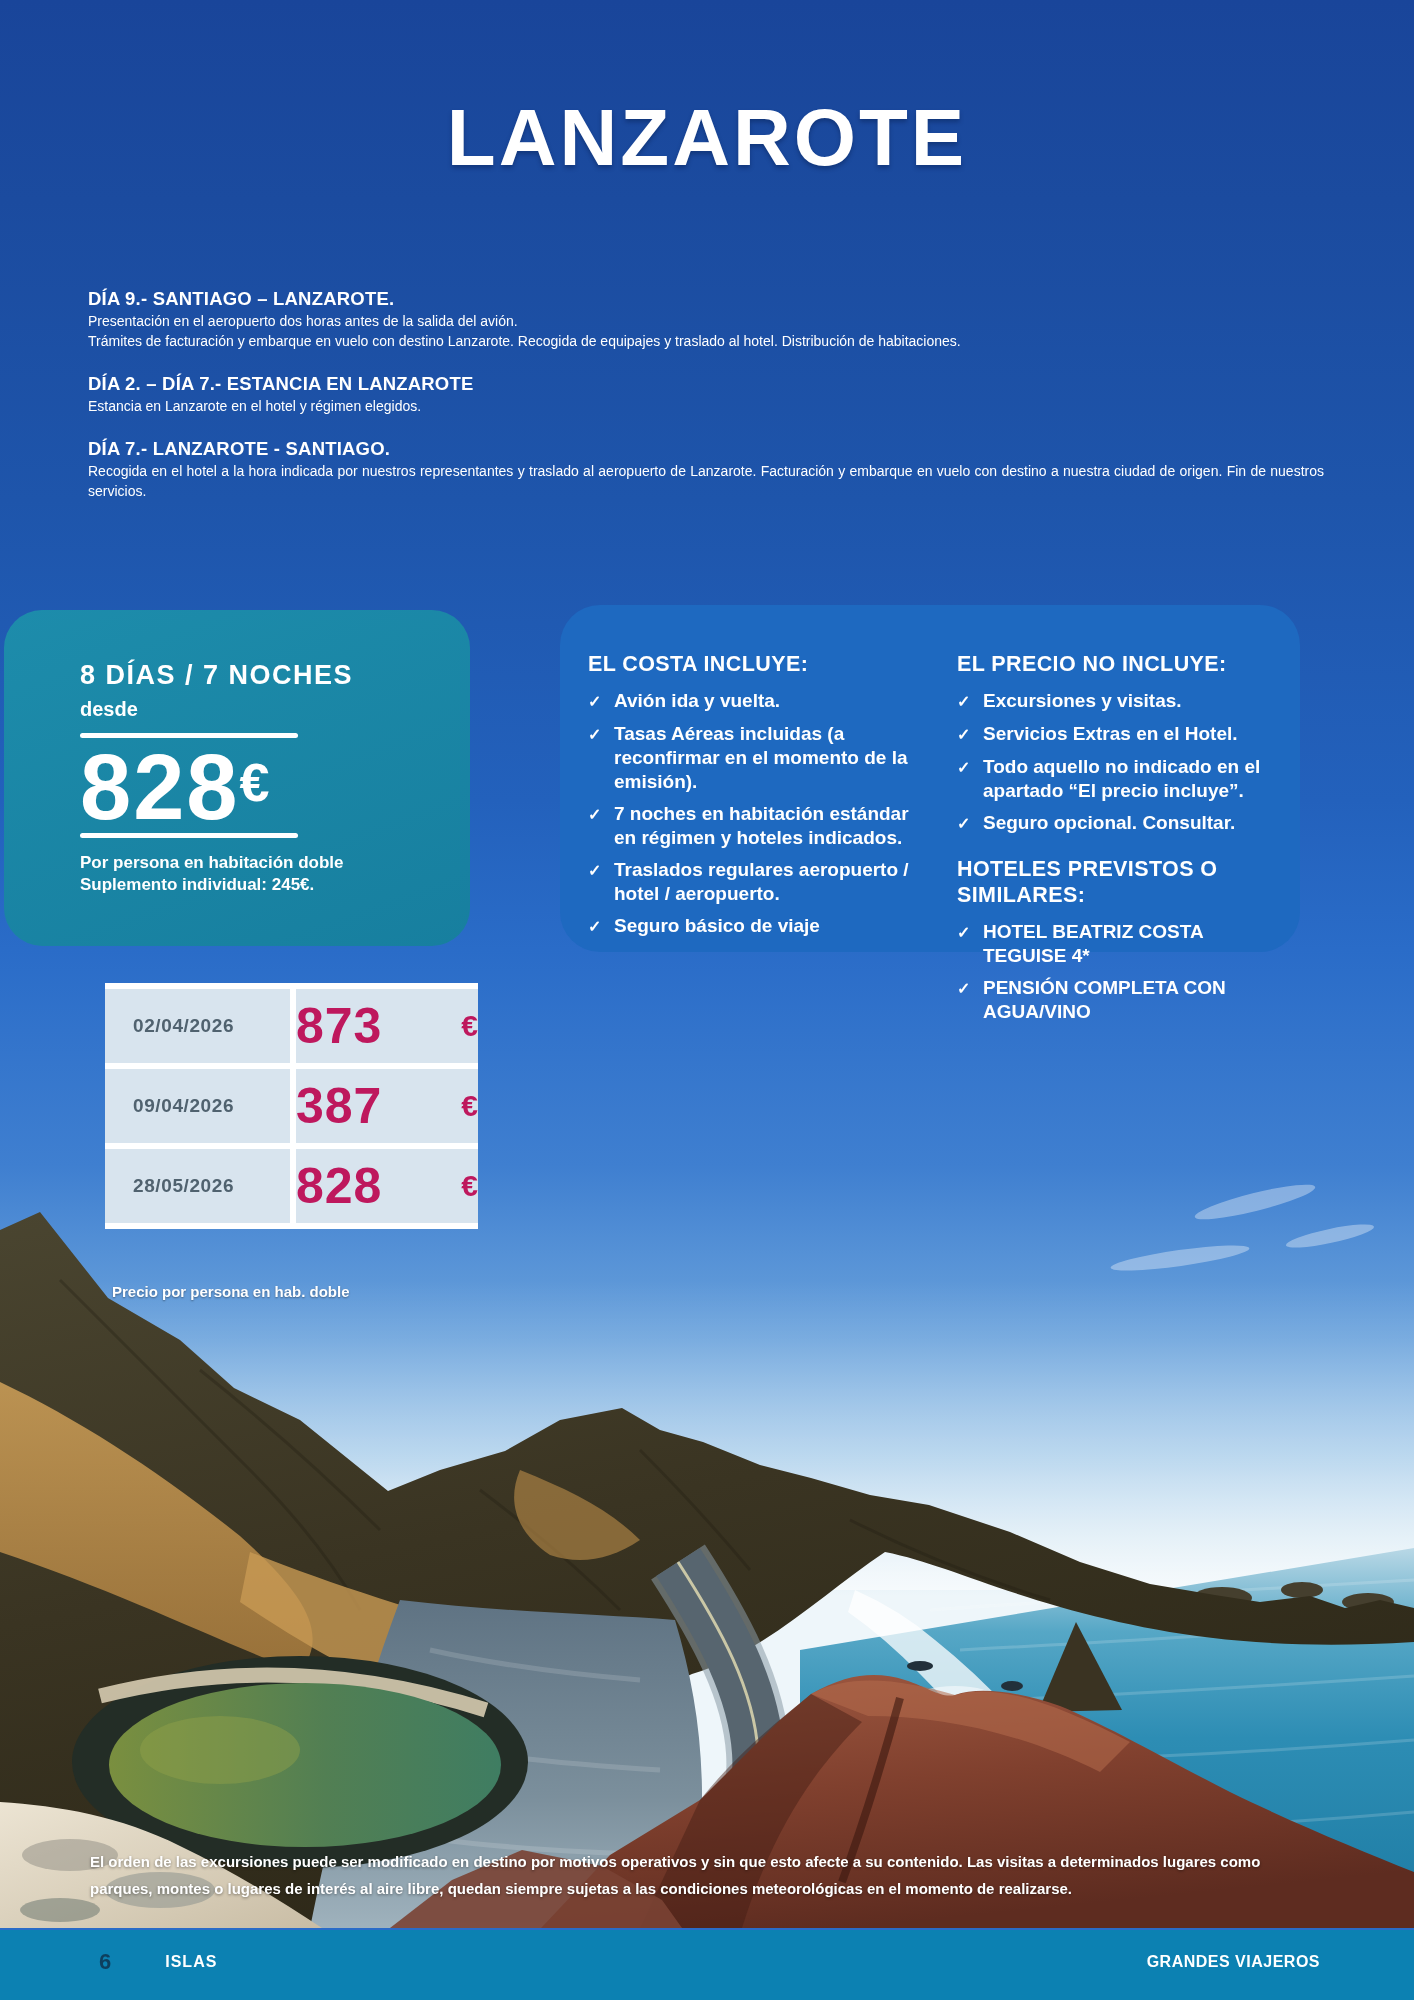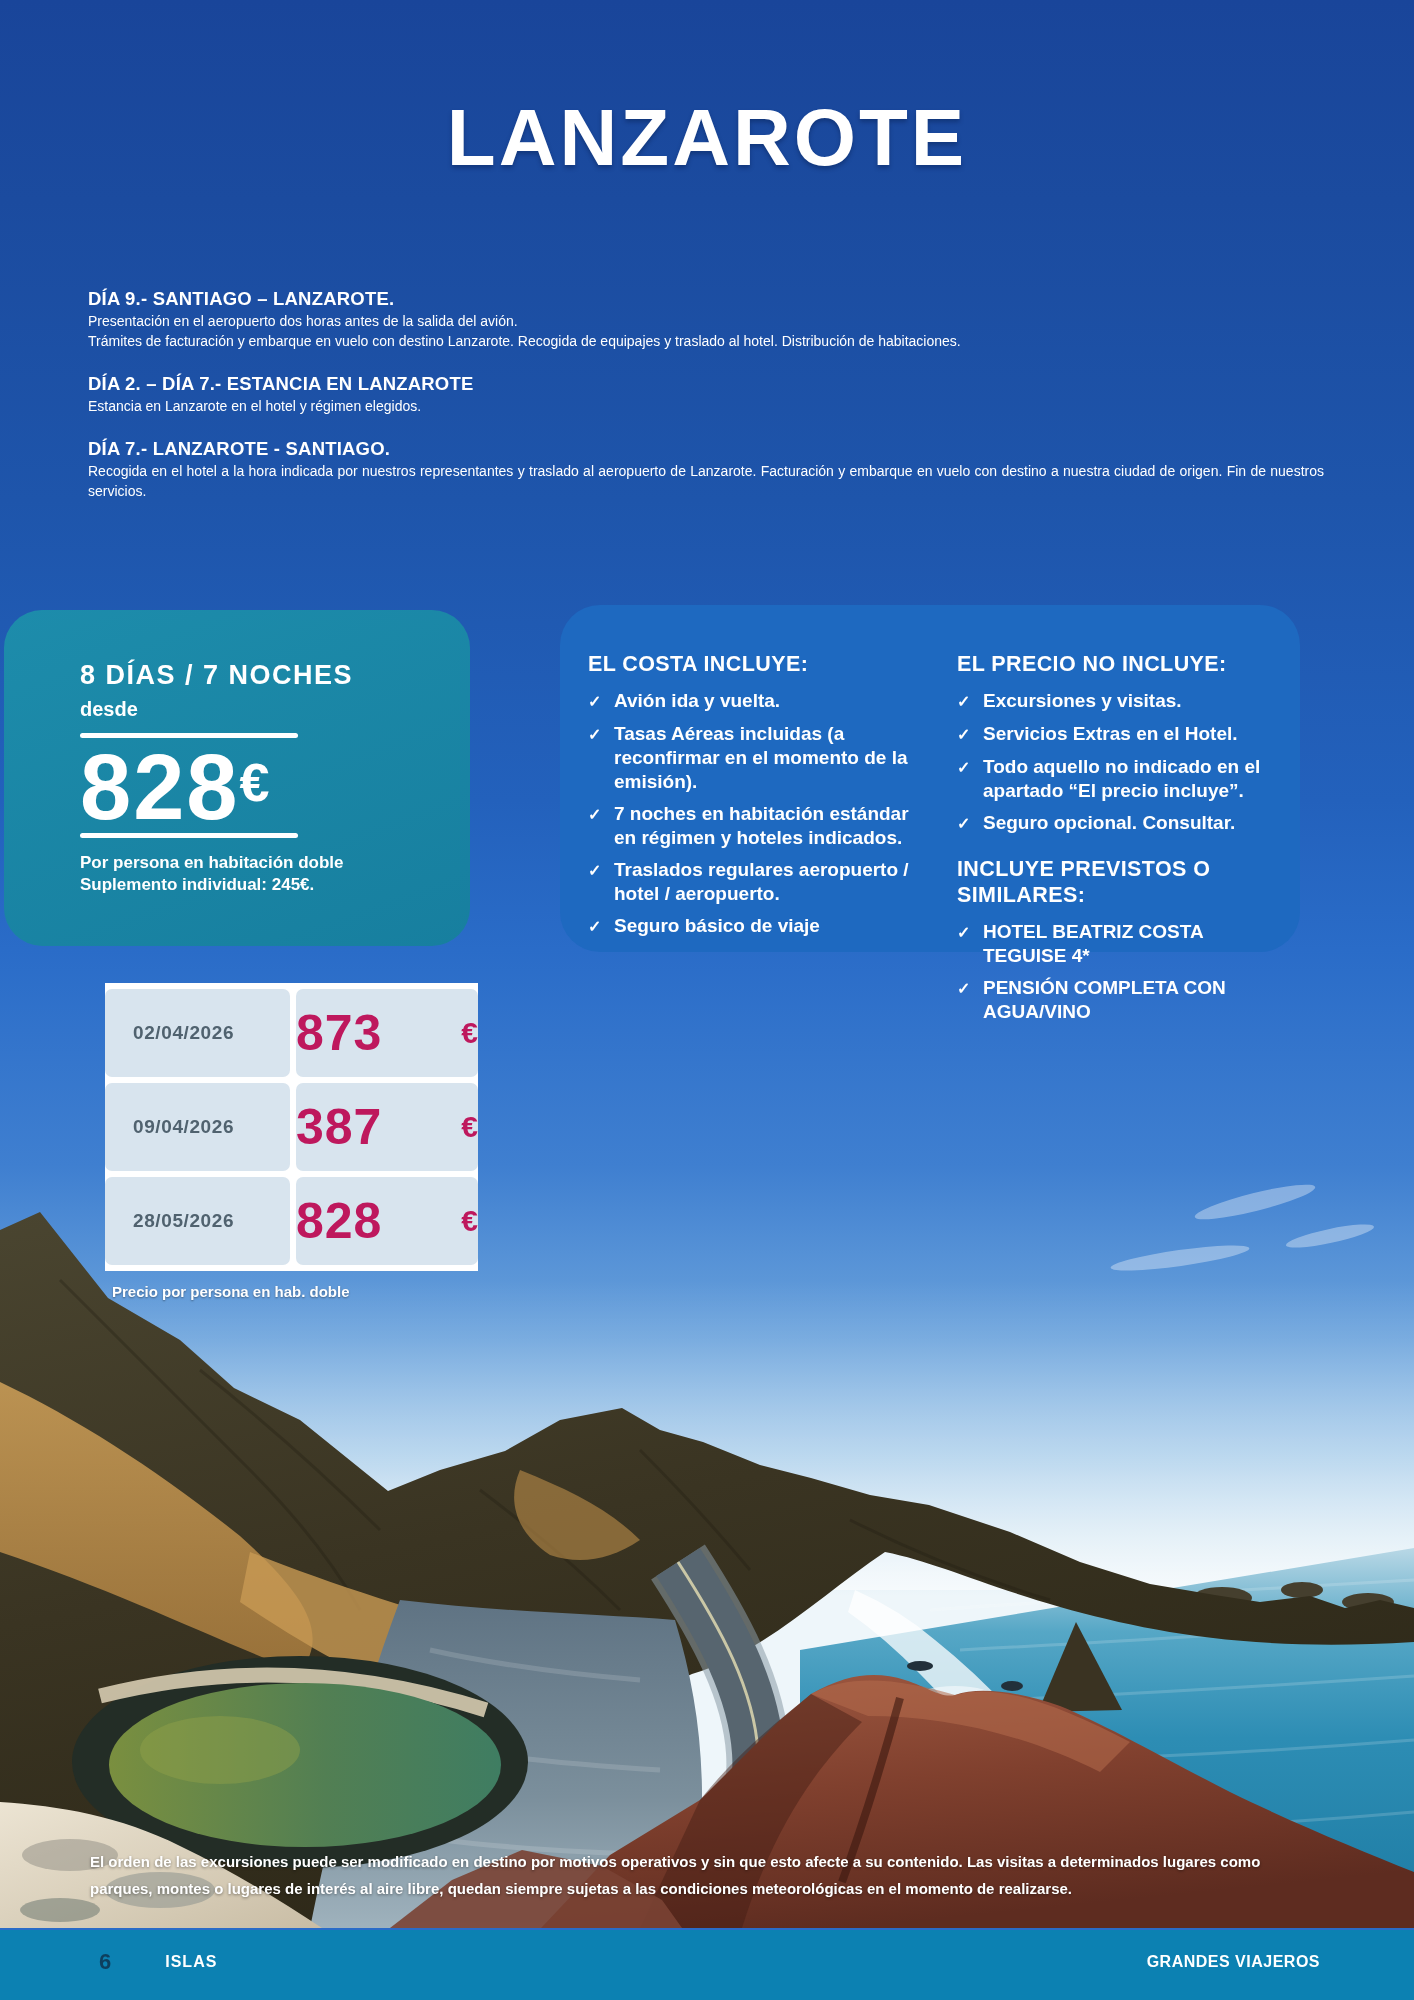--- a/index.html
+++ b/index.html
@@ -44,21 +44,21 @@
   .info-box h4.hotels-title{margin-top:20px;}
   .info-box ul{list-style:none;margin:0;padding:0;}
   .info-box li{display:flex;font-size:19px;line-height:24px;font-weight:bold;margin-bottom:8px;}
   .chk{width:26px;flex:0 0 26px;font-size:16px;padding-top:1px;}
 
   .dep-table{
     position:absolute;left:105px;top:983px;width:373px;
     background:#fff;border-top:6px solid #fff;border-bottom:6px solid #fff;
     display:grid;grid-template-columns:185px 182px;gap:6px;
   }
-  .cell{background:#d8e4ee;height:88px;display:flex;align-items:center;border-radius:7px;}
+  .cell{background:#d8e4ee;height:74px;display:flex;align-items:center;}
   .date-cell{padding-left:28px;font-size:19px;font-weight:bold;color:#50626f;letter-spacing:.6px;}
   .price-cell{justify-content:space-between;color:#be185d;font-weight:bold;}
   .price-num{font-size:50px;letter-spacing:1px;}
   .price-eur{font-size:30px;margin-left:1px;}
   .table-footnote{
     position:absolute;left:112px;top:1283px;font-size:15px;font-weight:bold;
     text-shadow:0 1px 2px rgba(0,0,0,.4);
   }
   .disclaimer{
     position:absolute;left:90px;top:1848px;width:1230px;margin:0;
@@ -282,21 +282,21 @@
           </li>
         <li>
             <span class="chk">✓</span>
             <span>Todo aquello no indicado en el apartado “El precio incluye”.</span>
           </li>
         <li>
             <span class="chk">✓</span>
             <span>Seguro opcional. Consultar.</span>
           </li>
       </ul>
-      <h4 class="hotels-title">INCLUYE PREVISTOS O SIMILARES:</h4>
+      <h4 class="hotels-title">HOTELES PREVISTOS O SIMILARES:</h4>
       <ul>
         <li>
             <span class="chk">✓</span>
             <span>HOTEL BEATRIZ COSTA TEGUISE 4*</span>
           </li>
         <li>
             <span class="chk">✓</span>
             <span>PENSIÓN COMPLETA CON AGUA/VINO</span>
           </li>
       </ul>

